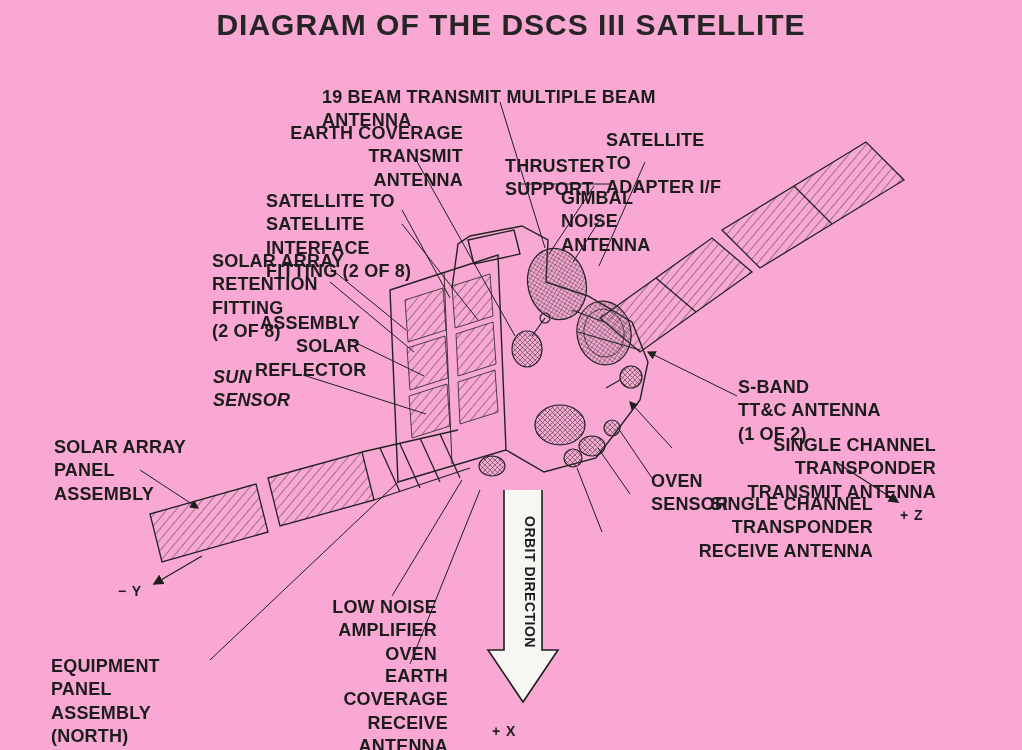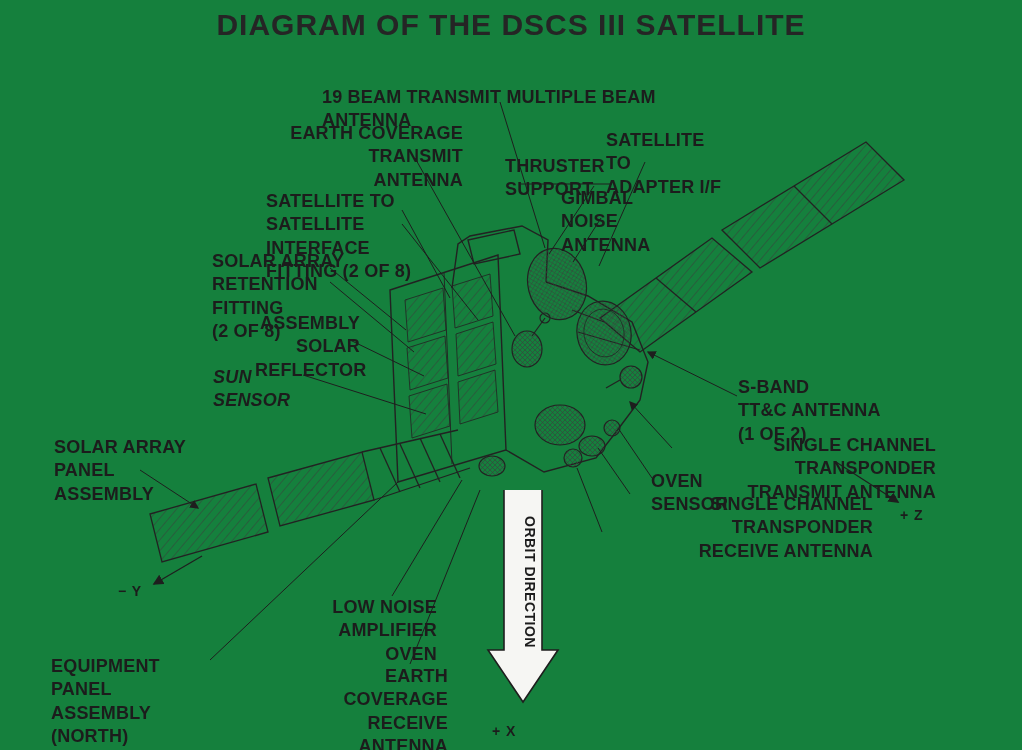--- a/index.html
+++ b/index.html
@@ -1,18 +1,18 @@
 <!DOCTYPE html>
 <html><head>
 <meta charset="utf-8">
 <style>
   html,body{margin:0;padding:0;background:#e9e9e6;}
   .canvas{
     position:relative;width:1022px;height:750px;margin:0 auto;
-    background:#15803d;overflow:hidden;
+    background:#f9a8d4;overflow:hidden;
     font-family:"Liberation Sans",sans-serif;color:#1c1c1c;
   }
   .art{position:absolute;left:0;top:0;width:100%;height:100%;}
   .title{
     position:absolute;left:0;top:8px;width:100%;text-align:center;
     font-weight:bold;font-size:30px;letter-spacing:1px;color:#252525;
   }
   .lbl{
     position:absolute;
     font-weight:bold;font-size:18px;line-height:1.3;

